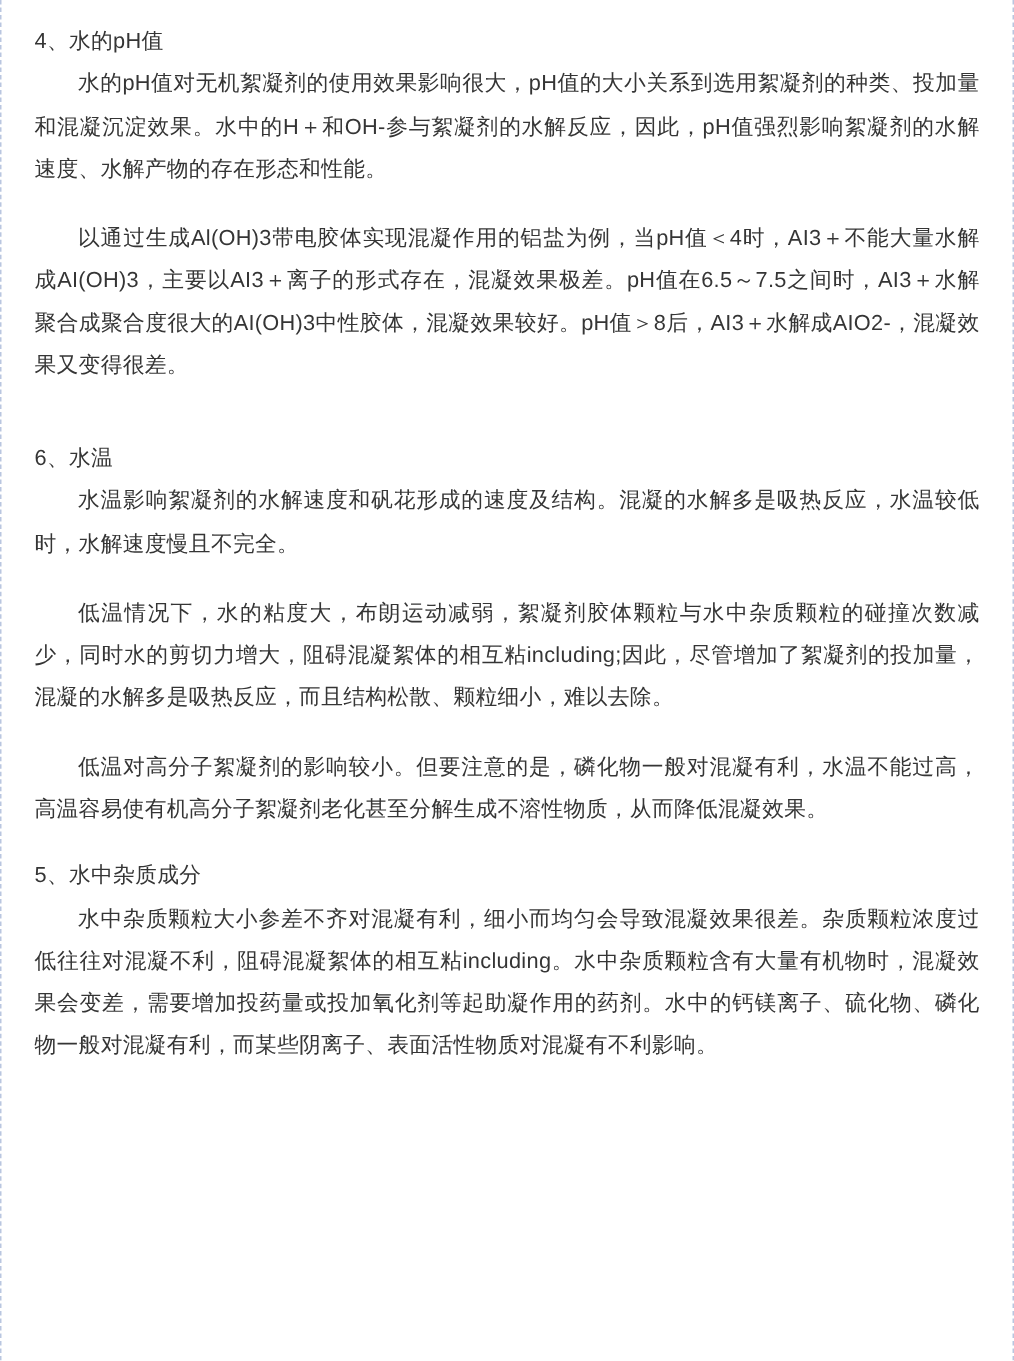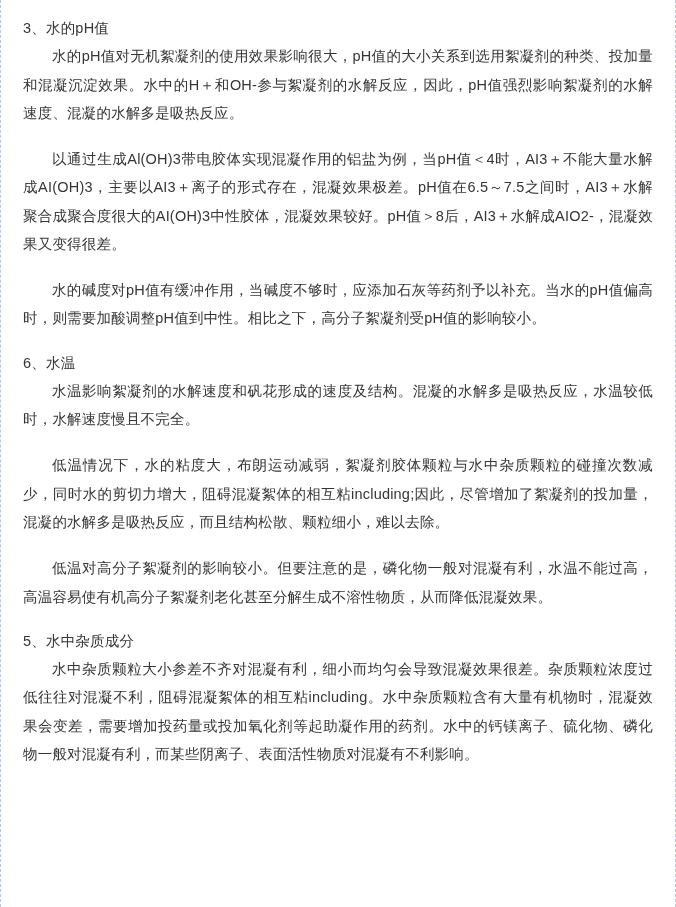--- a/index.html
+++ b/index.html
@@ -48,26 +48,25 @@
   .gap-md { height: 16px; }
   .spacer-para { height: 18px; }
 </style>
 </head>
 <body>
 
 <div class="page">
   <div class="doc">
 
     <div class="block">
-      <div class="section-heading">3、水的pH值</div>
-      <p class="para">水的pH值对无机絮凝剂的使用效果影响很大，pH值的大小关系到选用絮凝剂的种类、投加量和混凝沉淀效果。水中的H＋和OH-参与絮凝剂的水解反应，因此，pH值强烈影响絮凝剂的水解速度、混凝的水解多是吸热反应。</p>
+      <div class="section-heading">4、水的pH值</div>
+      <p class="para">水的pH值对无机絮凝剂的使用效果影响很大，pH值的大小关系到选用絮凝剂的种类、投加量和混凝沉淀效果。水中的H＋和OH-参与絮凝剂的水解反应，因此，pH值强烈影响絮凝剂的水解速度、水解产物的存在形态和性能。</p>
       <div class="spacer-para"></div>
       <p class="para">以通过生成Al(OH)3带电胶体实现混凝作用的铝盐为例，当pH值＜4时，AI3＋不能大量水解成AI(OH)3，主要以AI3＋离子的形式存在，混凝效果极差。pH值在6.5～7.5之间时，AI3＋水解聚合成聚合度很大的AI(OH)3中性胶体，混凝效果较好。pH值＞8后，AI3＋水解成AIO2-，混凝效果又变得很差。</p>
       <div class="spacer-para"></div>
-      <p class="para">水的碱度对pH值有缓冲作用，当碱度不够时，应添加石灰等药剂予以补充。当水的pH值偏高时，则需要加酸调整pH值到中性。相比之下，高分子絮凝剂受pH值的影响较小。</p>
     </div>
 
     <div class="gap-md"></div>
 
     <div class="block">
       <div class="section-heading">6、水温</div>
       <p class="para">水温影响絮凝剂的水解速度和矾花形成的速度及结构。混凝的水解多是吸热反应，水温较低时，水解速度慢且不完全。</p>
       <div class="spacer-para"></div>
       <p class="para">低温情况下，水的粘度大，布朗运动减弱，絮凝剂胶体颗粒与水中杂质颗粒的碰撞次数减少，同时水的剪切力增大，阻碍混凝絮体的相互粘including;因此，尽管增加了絮凝剂的投加量，混凝的水解多是吸热反应，而且结构松散、颗粒细小，难以去除。</p>
       <div class="spacer-para"></div>

